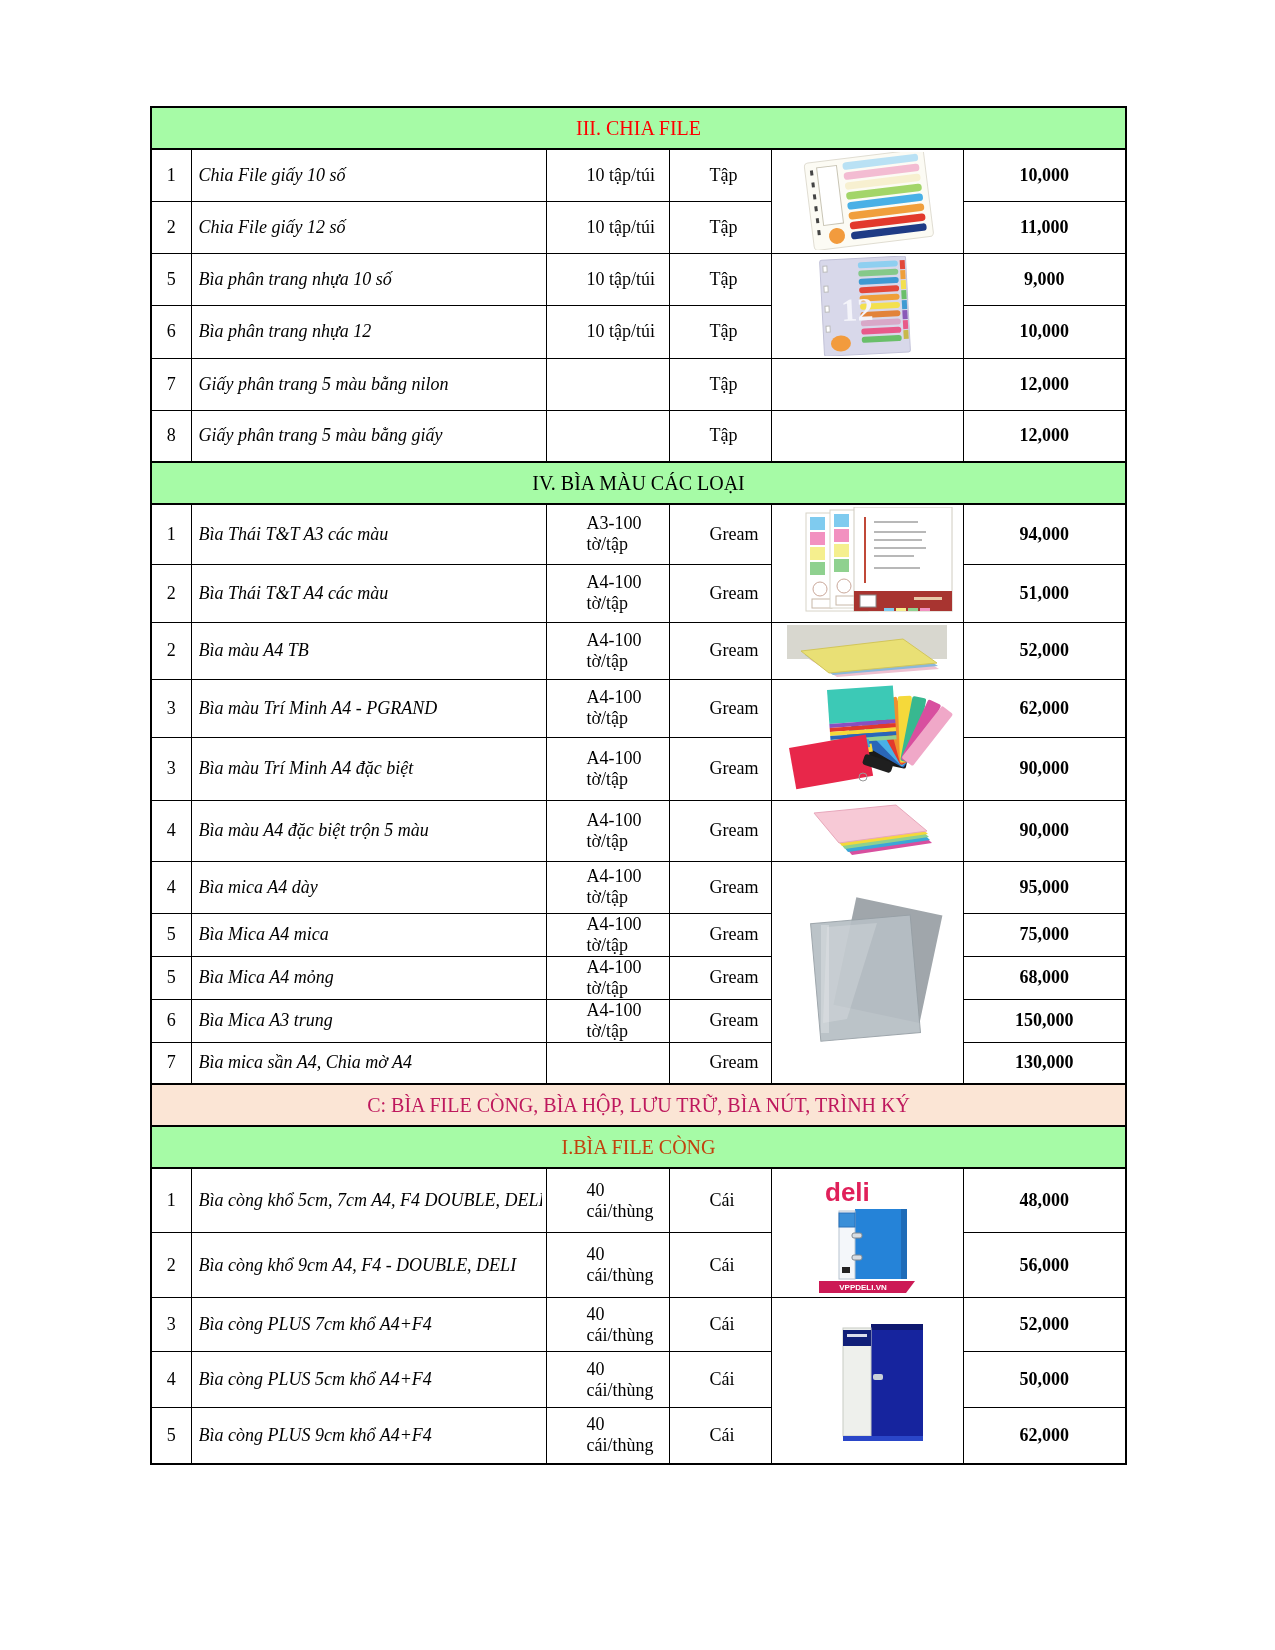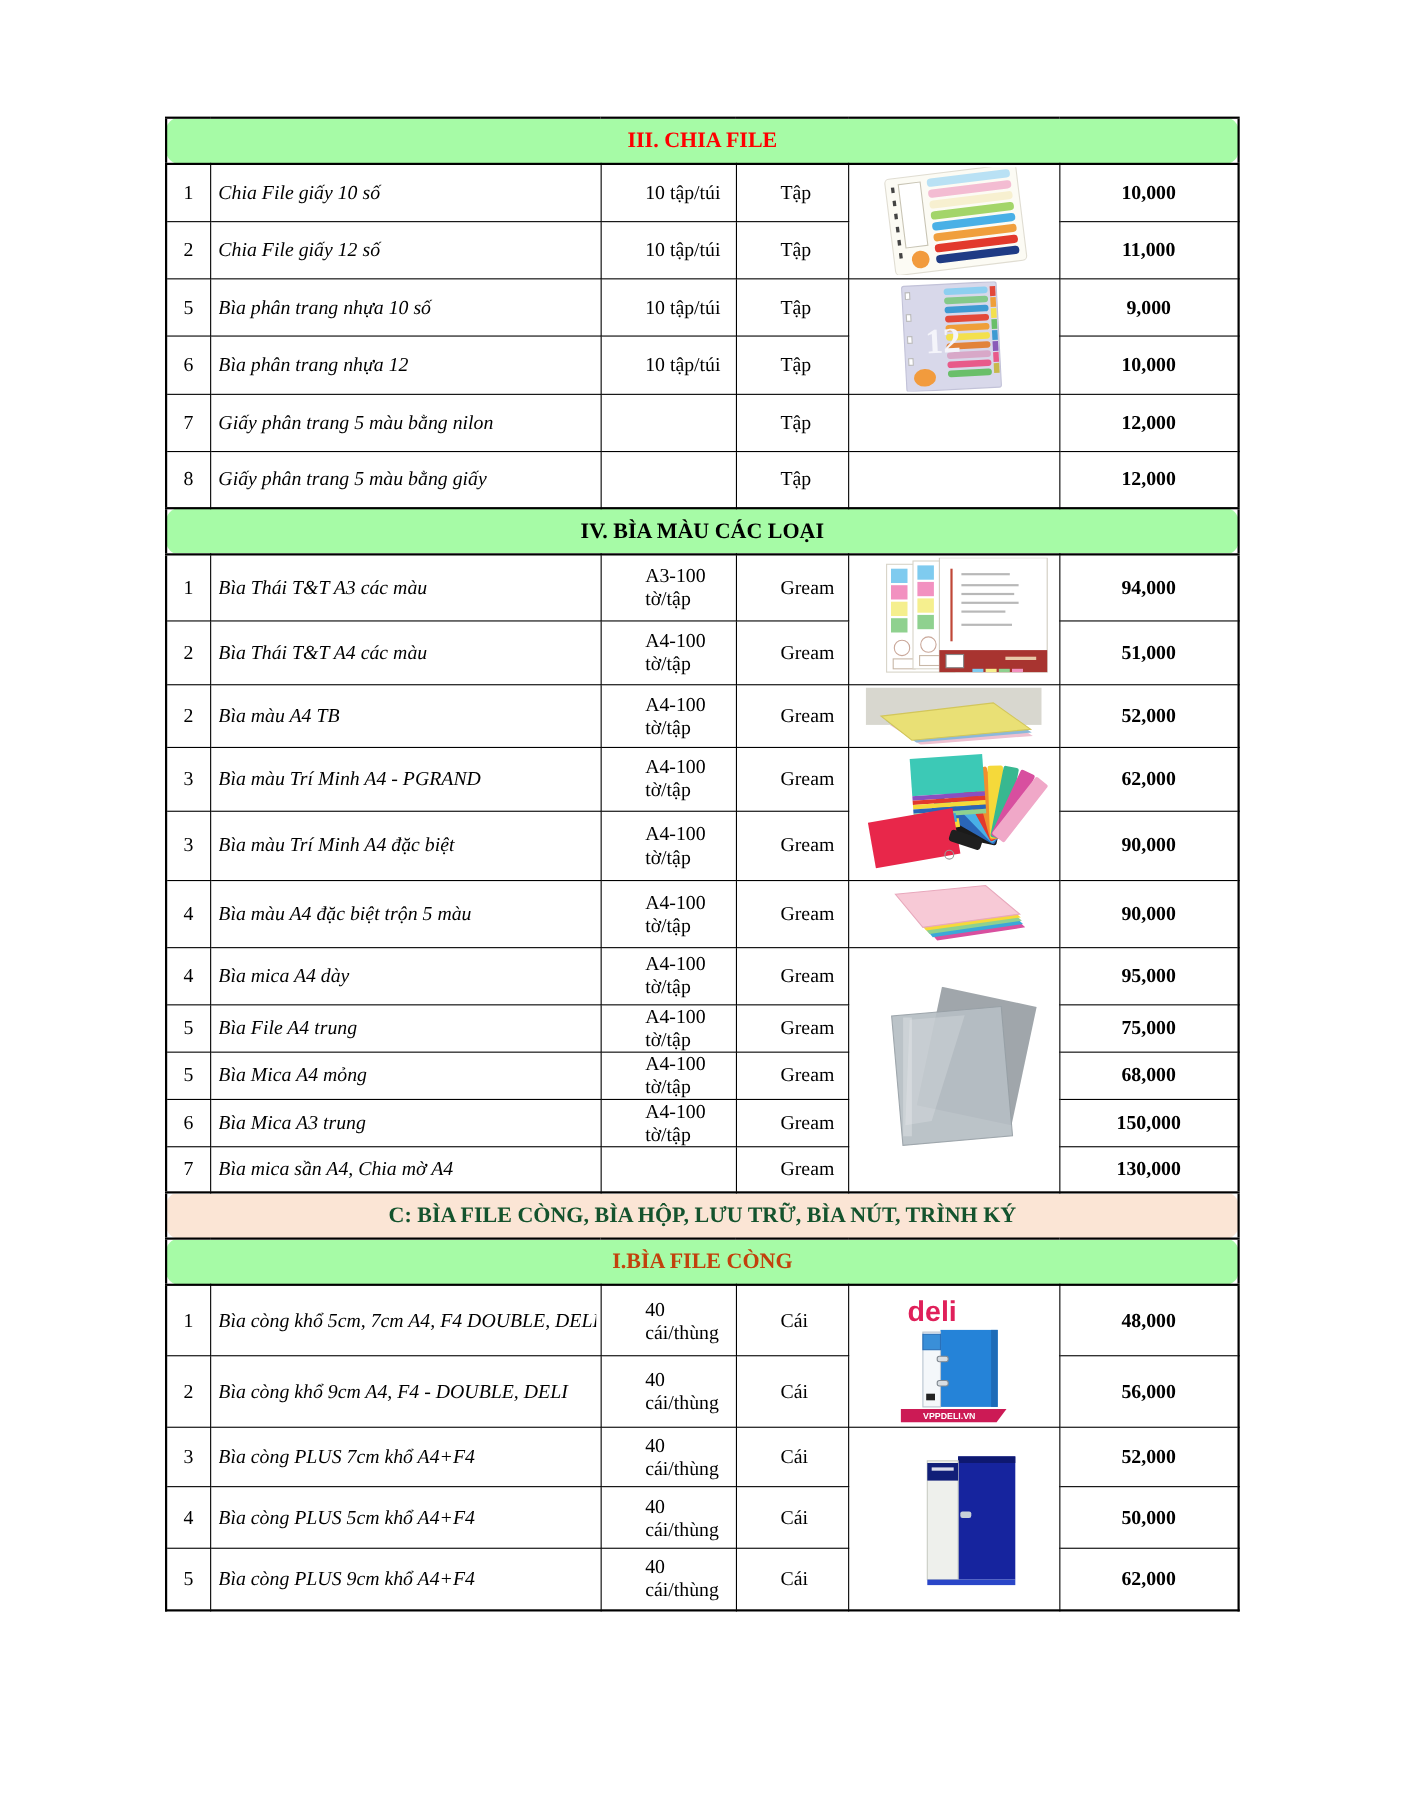--- a/index.html
+++ b/index.html
@@ -14,22 +14,22 @@
   }
   table.price-table{
     width:975px;border-collapse:collapse;table-layout:fixed;
     border:2px solid #000;
   }
   td{
     border:1px solid #000;font-size:18px;padding:0 4px;
     overflow:hidden;vertical-align:middle;background:#fff;
   }
   tr.section-header-row td{
-    height:40px;text-align:center;font-weight:bold;font-size:20px;
-    border-top:2px solid #000;border-bottom:2px solid #000;border-radius:12px;
+    height:40px;text-align:center;font-weight:normal;font-size:20px;
+    border-top:2px solid #000;border-bottom:2px solid #000;
   }
   td.stt{text-align:center;}
   td.name{padding-left:7px;}
   td.name .nm{white-space:nowrap;overflow:hidden;font-style:italic;}
   td.pack,td.unit{padding-left:40px;}
   td.price{text-align:center;font-weight:bold;}
   td.img-cell{text-align:center;padding:2px;}
   td.img-cell svg{display:block;margin:0 auto;}
 </style>
 </head>
@@ -321,21 +321,21 @@
               </g>
 <polygon points="42,30 92,26 62,122 38,126" fill="#ffffff" opacity="0.18"></polygon>
 <rect x="36" y="28" width="8" height="108" fill="#ffffff" opacity="0.25"></rect>
 </svg>
           </td>
           <td class="price">95,000</td>
         </tr>
         <tr style="height: 40px;">
           <td class="stt">5</td>
           <td class="name">
-            <div class="nm">Bìa File A4 trung</div>
+            <div class="nm">Bìa Mica A4 mica</div>
           </td>
           <td class="pack">A4-100 tờ/tập</td>
           <td class="unit">Gream</td>
           <td class="price">75,000</td>
         </tr>
         <tr style="height: 42px;">
           <td class="stt">5</td>
           <td class="name">
             <div class="nm">Bìa Mica A4 mỏng</div>
           </td>
@@ -357,21 +357,21 @@
           <td class="name">
             <div class="nm">Bìa mica sần A4, Chia mờ A4</div>
           </td>
           <td class="pack"></td>
           <td class="unit">Gream</td>
           <td class="price">130,000</td>
         </tr>
       </tbody>
       <tbody>
         <tr class="section-header-row">
-          <td colspan="6" style="background: rgb(251, 229, 213); color: #14532d; margin-left: 46px;">C: BÌA FILE CÒNG, BÌA HỘP, LƯU TRỮ, BÌA NÚT, TRÌNH KÝ</td>
+          <td colspan="6" style="background: rgb(251, 229, 213); color: #be185d; margin-left: 46px;">C: BÌA FILE CÒNG, BÌA HỘP, LƯU TRỮ, BÌA NÚT, TRÌNH KÝ</td>
         </tr>
       </tbody>
       <tbody>
         <tr class="section-header-row">
           <td colspan="6" style="background: rgb(166, 251, 166); color: #c2410c;">I.BÌA FILE CÒNG</td>
         </tr>
         <tr style="height: 64px;">
           <td class="stt">1</td>
           <td class="name">
             <div class="nm">Bìa còng khổ 5cm, 7cm A4, F4 DOUBLE, DELI</div>

